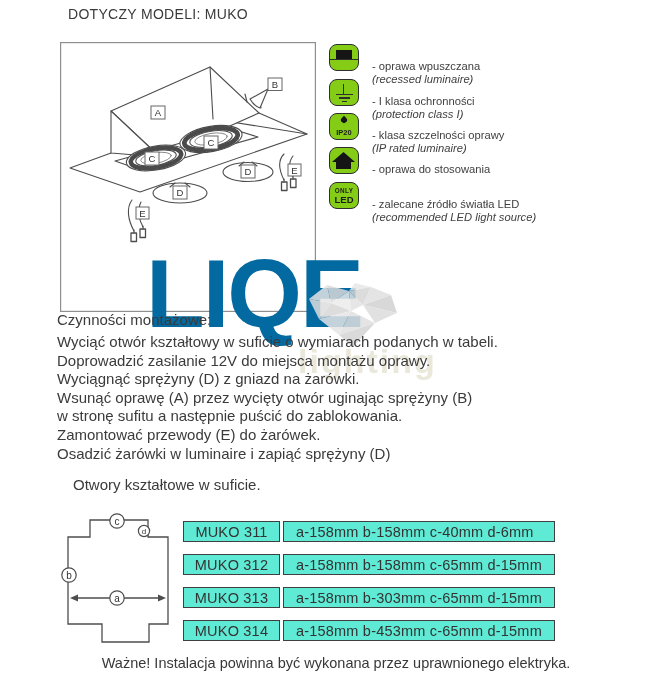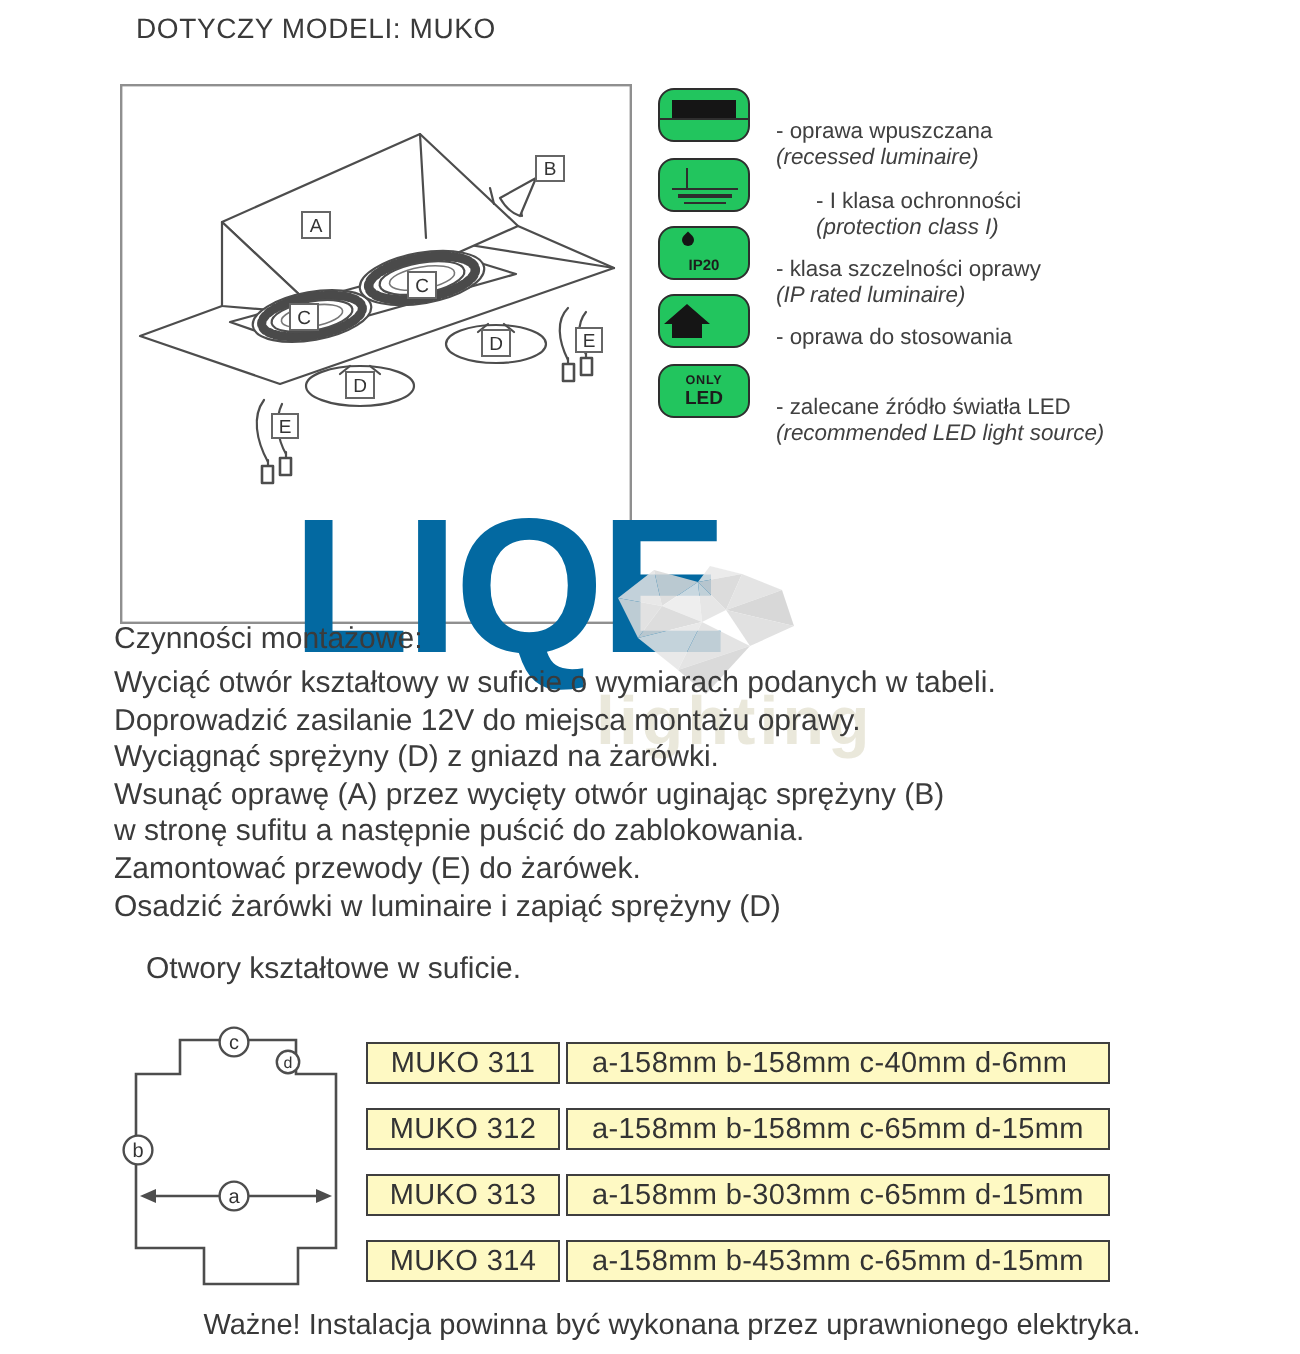--- a/index.html
+++ b/index.html
@@ -7,42 +7,42 @@
     width:650px;height:677px;position:relative;background:#fff;
     font-family:"Liberation Sans","DejaVu Sans",sans-serif;color:#3b3b3b;
     overflow:hidden;
   }
   .abs{position:absolute;}
   
   .doc-title{left:68px;top:6px;font-size:14px;letter-spacing:.3px;color:#3a3a3a;z-index:3;}
   
   .legend{left:329px;top:44px;width:240px;z-index:3;}
   .legend-item{position:absolute;left:0;display:flex;align-items:flex-start;}
-  .icon-box{width:46px;height:27px;border:1.6px solid #2e2e2e;border-radius:8px;position:relative;background:#22c55e;flex:none;box-sizing:border-box;}
+  .icon-box{width:30px;height:27px;border:1.6px solid #2e2e2e;border-radius:8px;position:relative;background:#84cc16;flex:none;box-sizing:border-box;}
   .legend-text{margin-left:13px;margin-top:16px;font-size:11.2px;line-height:13px;color:#404040;white-space:nowrap;}
   .legend-text .ital{font-style:italic;}
   
   .ic-line{position:absolute;left:0;right:0;top:13.5px;height:1.6px;background:#2e2e2e;}
   .ic-bar{position:absolute;left:6px;right:6px;top:5px;height:8.5px;background:#151515;}
   .ic-stem{position:absolute;left:12.6px;width:1.7px;top:3.5px;height:10.5px;background:#2e2e2e;}
   .ic-e1{position:absolute;left:5.5px;right:5.5px;top:13.5px;height:1.7px;background:#2e2e2e;}
   .ic-e2{position:absolute;left:8.5px;right:8.5px;top:17px;height:1.7px;background:#2e2e2e;}
   .ic-e3{position:absolute;left:11.5px;right:11.5px;top:20.5px;height:1.7px;background:#2e2e2e;}
   .ic-drop{position:absolute;left:10.5px;top:3px;width:6px;height:6px;background:#151515;border-radius:50% 0 50% 50%;transform:rotate(-45deg);}
   .ic-iptxt{position:absolute;bottom:2px;left:0;right:0;text-align:center;font-size:7.5px;font-weight:bold;color:#1c1c1c;}
   .ic-only{position:absolute;top:3.5px;left:0;right:0;text-align:center;font-size:6.3px;font-weight:bold;letter-spacing:.4px;color:#1c1c1c;}
   .ic-led{position:absolute;top:11px;left:0;right:0;text-align:center;font-size:9.5px;font-weight:bold;color:#1c1c1c;}
   
   .instr-head{left:57px;top:311px;font-size:15px;z-index:3;}
   .instr-steps{left:57px;top:333px;font-size:15px;line-height:18.6px;z-index:3;}
   .instr-sub{left:57px;top:476px;font-size:15px;z-index:3;margin-left:16px;}
   
   .dim-table{left:183px;top:521px;z-index:3;}
   .dim-row{position:absolute;left:0;height:21px;}
-  .cell{position:absolute;top:0;height:21px;border:1px solid #3f3f3f;box-sizing:border-box;background:#fef9c3;
+  .cell{position:absolute;top:0;height:21px;border:1px solid #3f3f3f;box-sizing:border-box;background:#5eead4;
         font-size:14.5px;letter-spacing:.2px;color:#333;display:flex;align-items:center;}
   .cell.model{left:0;width:97px;justify-content:center;}
   .cell.dims{left:100px;width:272px;padding-left:12px;}
   
   .warning{left:0;top:655px;width:650px;text-align:center;padding-left:22px;box-sizing:border-box;font-size:14.5px;color:#383838;z-index:3;}
   
   .wm-letters{left:146px;top:246px;font-size:96px;font-weight:bold;letter-spacing:-2px;color:#0369a1;z-index:2;line-height:1;}
   .wm-sub{left:298px;top:342px;font-size:34px;font-weight:bold;letter-spacing:2px;color:rgba(214,209,184,0.5);z-index:2;}
   .wm-heart{left:305px;top:283px;z-index:2;}
   svg text{font-family:"Liberation Sans","DejaVu Sans",sans-serif;}
@@ -144,21 +144,21 @@
     <div class="icon-box">
       <div class="ic-bar"></div>
         <div class="ic-line"></div>
     </div>
     <div class="legend-text">
       <div>- oprawa wpuszczana</div>
       <div><span></span><span class="ital">(recessed luminaire)</span></div>
     </div>
   </div>
 
-  <div class="legend-item" style="top:35px;gap:20px;">
+  <div class="legend-item" style="top:35px;">
     <div class="icon-box">
       <div class="ic-stem"></div>
         <div class="ic-e1"></div>
         <div class="ic-e2"></div>
         <div class="ic-e3"></div>
     </div>
     <div class="legend-text">
       <div>- I klasa ochronności</div>
       <div><span></span><span class="ital">(protection class I)</span></div>
     </div>

